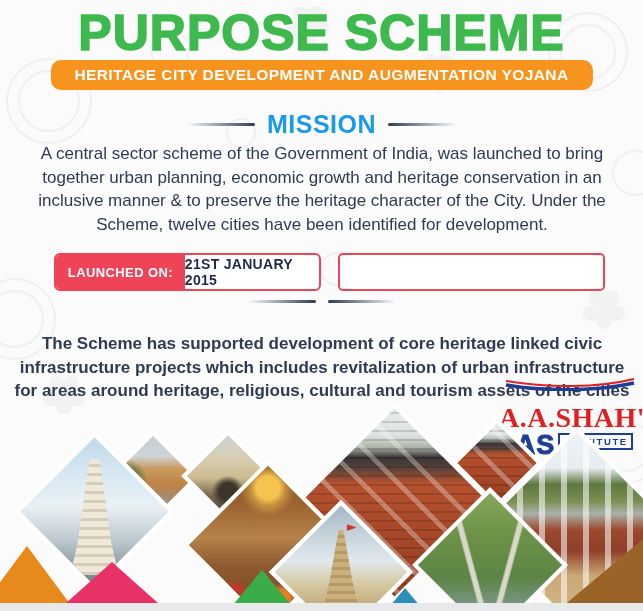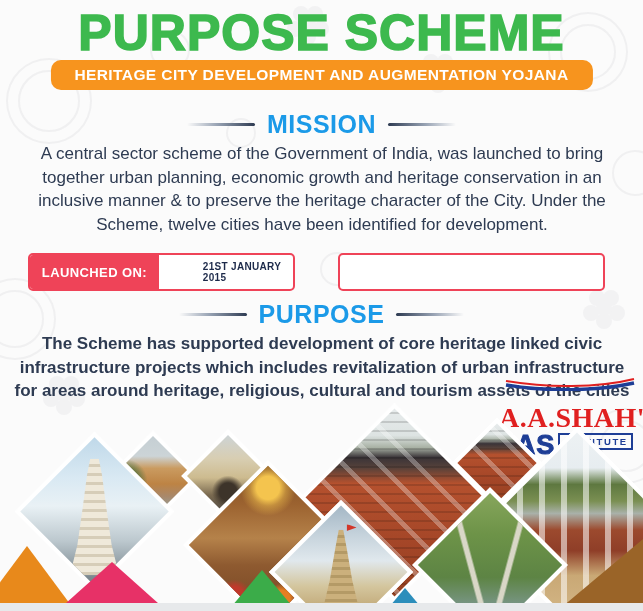--- a/index.html
+++ b/index.html
@@ -41,29 +41,29 @@
     font-size:17px; line-height:23.5px;
   }
   .mission-text { top:142px; left:12px; width:620px; }
   .purpose-text { top:332px; left:9px; width:626px;font-weight:bold; }
   
   .badges { position:absolute; top:253px; left:0; width:100%; z-index:2; }
   .badge {
     position:absolute; height:38px; width:267px; display:flex;
     border:2px solid #EF4358; border-radius:5px; overflow:hidden; background:#ffffff;
   }
-  .badge.launched { left:28px; }
+  .badge.launched { left:54px;border-radius:6px; }
   .badge.ended { left:338px; }
   .badge-label {
     flex:0 0 49%; background:#EF4358; color:#ffffff; display:flex; align-items:center; justify-content:center;
     font-size:13px; font-weight:bold; letter-spacing:.4px;
   }
   .badge-value {
     flex:1; display:flex; align-items:center; justify-content:center;
-    color:#1D2A4A; font-size:10px; font-weight:bold; letter-spacing:.3px;padding-left:44px;
+    color:#1D2A4A; font-size:14px; font-weight:bold; letter-spacing:.3px;
   }
   
   .logo { position:absolute; top:377px; left:499px; width:142px; text-align:center; z-index:3; }
   .logo-name { font-family:"Liberation Serif", serif; font-weight:bold; color:#E02020; font-size:28px; letter-spacing:.5px; margin-top:7px; }
   .logo-row { display:flex; align-items:flex-start; justify-content:center; gap:3px; margin-top:-1px; }
   .logo-ias { color:#1E3E96; font-weight:bold; font-size:27px; line-height:24px; letter-spacing:1px; -webkit-text-stroke:1px #1E3E96; }
   .logo-institute { border:2px solid #1E3E96; color:#1E3E96; font-weight:bold; font-size:9.5px; letter-spacing:1.6px; padding:2px 3px 1px 4px; line-height:10px; }
   
   .collage { position:absolute; inset:0; z-index:4; }
   .dmd { position:absolute; transform:rotate(45deg); border:4px solid #fff; background:#fff; overflow:hidden; }
@@ -159,21 +159,20 @@
     <div class="badge launched">
       <span class="badge-label">LAUNCHED ON:</span>
       <span class="badge-value">21ST JANUARY 2015</span>
     </div>
     <div class="badge ended">
     </div>
   </div>
 
   <div class="heading-row purpose">
     <span class="dash left"></span>
-    <span class="heading-text">PURPOSE</span>
     <span class="dash right"></span>
   </div>
   <p class="body-text purpose-text">The Scheme has supported development of core heritage linked civic infrastructure projects which includes revitalization of urban infrastructure for areas around heritage, religious, cultural and tourism assets of the cities</p>
 
   <div class="logo">
     <svg width="136" height="14" viewBox="0 0 136 14">
       <path d="M4 4 C 44 11, 96 11, 132 2" fill="none" stroke="#E02020" stroke-width="2"></path>
       <path d="M4 8 C 44 15, 96 14, 132 6" fill="none" stroke="#1E3E96" stroke-width="3.4"></path>
     </svg>
     <div class="logo-name">A.A.SHAH's</div>

